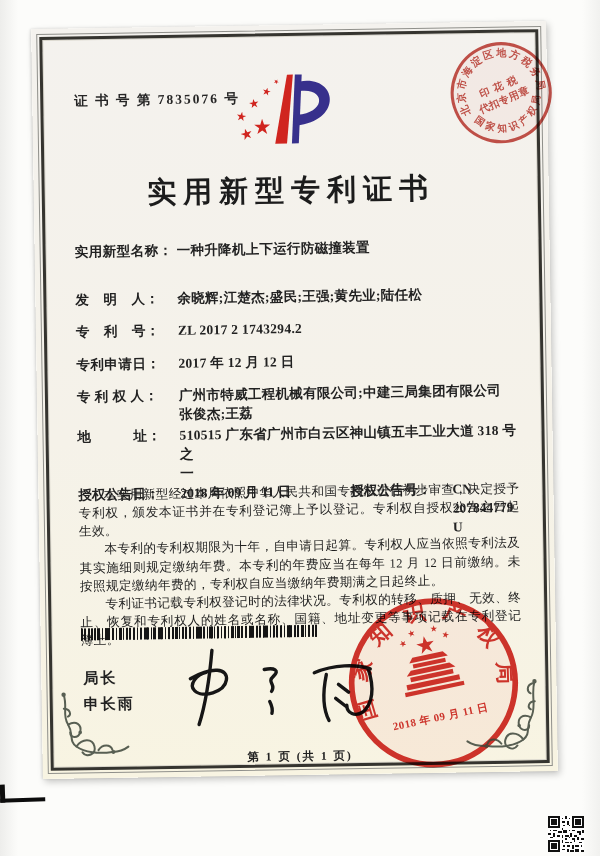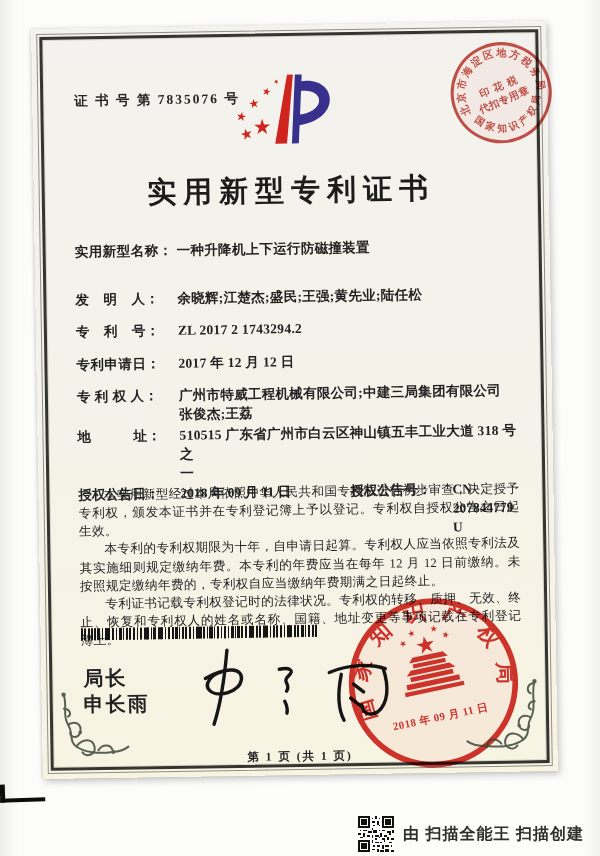--- a/index.html
+++ b/index.html
@@ -35,21 +35,21 @@
   .body-text{position:absolute;top:446px;left:28px;right:22px;
     font-size:12.6px;line-height:1.44;letter-spacing:0.4px;color:#1f1f1f;font-weight:500;}
   .body-text p{margin:0;text-indent:2em;text-align:justify;}
   .barcode{position:absolute;top:588px;left:28px;width:238px;height:12px;
     background:
       repeating-linear-gradient(90deg,#151515 0 1.5px,transparent 1.5px 3.5px),
       repeating-linear-gradient(90deg,#151515 0 1px,transparent 1px 8px),
       repeating-linear-gradient(90deg,#151515 0 2px,transparent 2px 13px);
   }
   .sign-block{position:absolute;top:612px;left:30px;display:flex;align-items:center;}
-  .sign-titles{font-size:20px;font-weight:700;line-height:26px;letter-spacing:2px;color:#222;}
+  .sign-titles{font-size:15px;font-weight:700;line-height:26px;letter-spacing:2px;color:#222;}
   .sign-svg{margin-left:34px;margin-top:-6px;}
   .seal{position:absolute;top:560px;left:292px;width:176px;height:176px;
     transform:rotate(-11deg);opacity:0.93;mix-blend-mode:multiply;}
   .tax-stamp{position:absolute;top:6px;left:404px;width:106px;height:106px;
     transform:rotate(-22deg);opacity:0.85;mix-blend-mode:multiply;}
   .page-footer{position:absolute;top:712px;left:0;right:0;text-align:center;
     font-size:11.5px;letter-spacing:2px;font-weight:600;color:#222;}
   .flourish{position:absolute;bottom:4px;width:78px;height:78px;opacity:0.85;}
   .flourish.left{left:4px;}
   .flourish.right{right:4px;transform:scaleX(-1);}
@@ -297,14 +297,13 @@
       <rect x="1" y="1" width="5" height="5"></rect>
         <rect x="15" y="1" width="5" height="5"></rect>
         <rect x="1" y="15" width="5" height="5"></rect>
     </g>
     <g fill="#111">
       <rect x="2" y="2" width="3" height="3"></rect>
         <rect x="16" y="2" width="3" height="3"></rect>
         <rect x="2" y="16" width="3" height="3"></rect>
     </g>
   </svg>
-  <span class="wm-text">由 扫描全能王 扫描创建</span>
 </div>
 
 </body></html>

